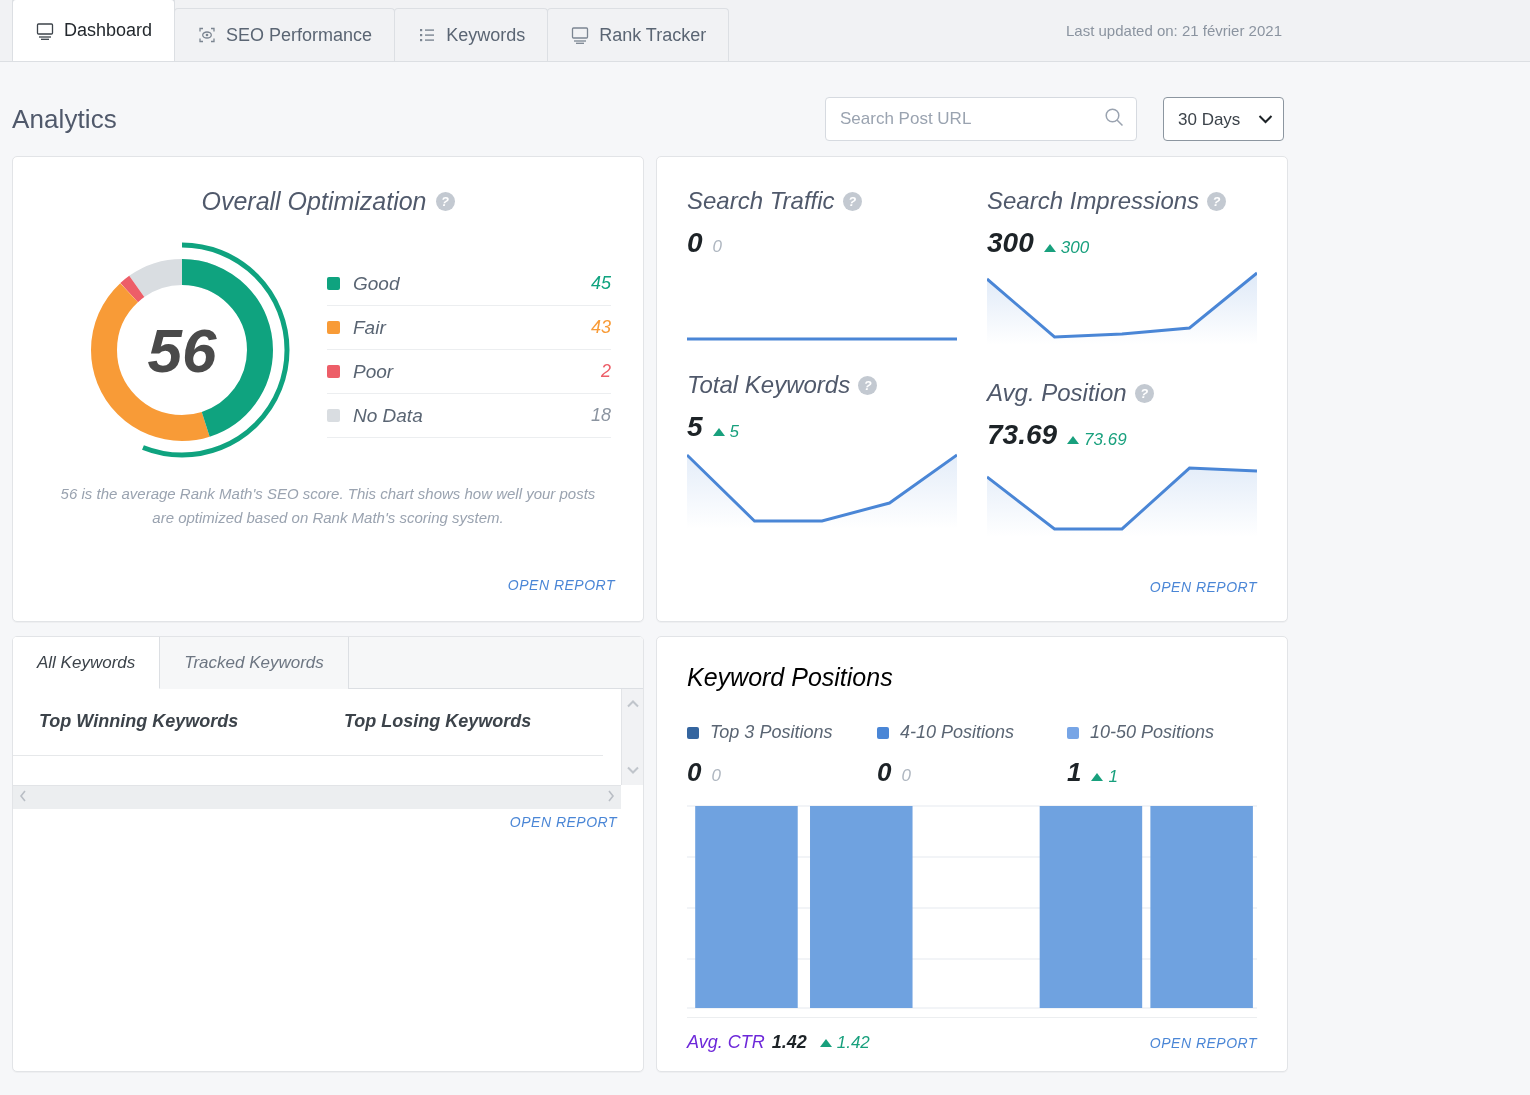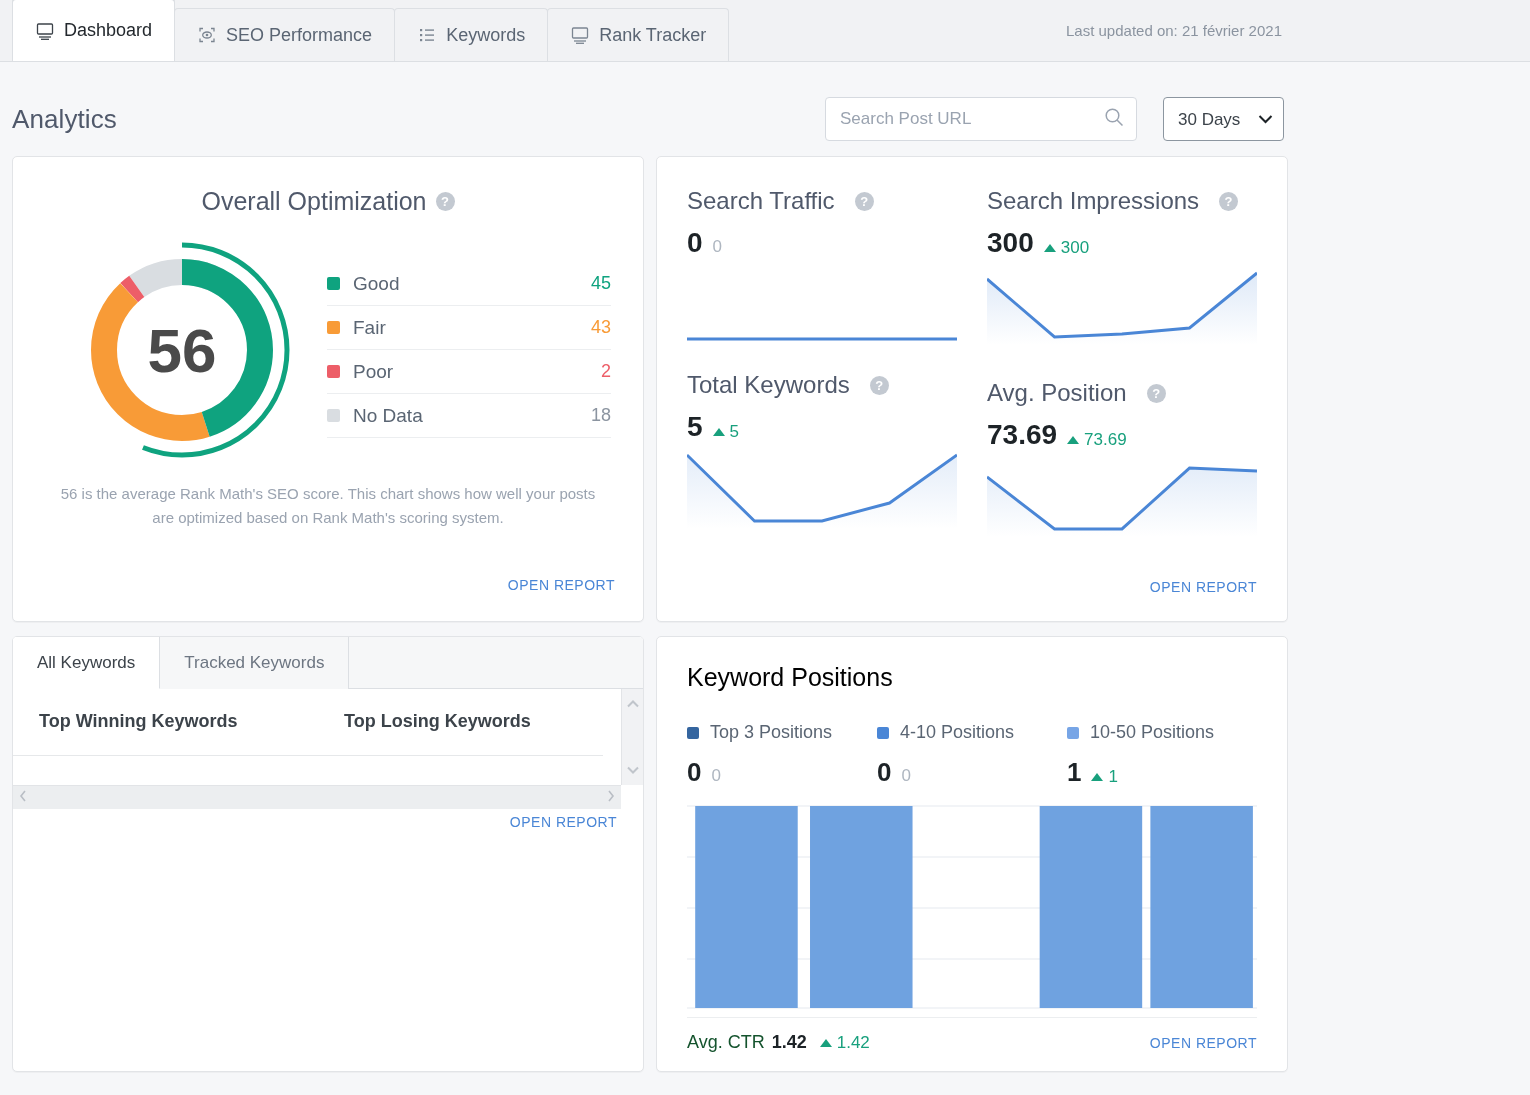--- a/index.html
+++ b/index.html
@@ -120,20 +120,21 @@
     pointer-events: none;
   }
 
   
   .grid {
     padding: 8px 246px 0 12px;
     display: grid;
     grid-template-columns: 632px 632px;
     column-gap: 12px;
     row-gap: 14px;
+    font-style: italic;
   }
   .card {
     background: #fff;
     border: 1px solid #e2e4e7;
     border-radius: 5px;
     box-shadow: 0 1px 1px rgba(0,0,0,.035);
     position: relative;
   }
 
   
@@ -188,21 +189,21 @@
   
   .stats-card { height: 466px; padding: 28px 30px 0; }
   .stats-grid {
     display: grid;
     grid-template-columns: 1fr 1fr;
     column-gap: 30px;
   }
   .stat { padding-top: 2px; }
   .stat-label {
     font-size: 24px; color: #50596b; font-weight: 400;
-    display: flex; align-items: center; gap: 20px;
+    display: flex; align-items: center; gap: 8px;
   }
   .stat-nums { display: flex; align-items: baseline; gap: 10px; margin-top: 12px; }
   .stat-value { font-size: 28px; font-weight: bold; color: #1d2327; }
   .stat-delta { font-size: 17px; color: #aeb6c0; display: flex; align-items: center; gap: 5px; }
   .stat-delta.up { color: #18a07d; }
   .caret { width: 0; height: 0; border-left: 6px solid transparent; border-right: 6px solid transparent; border-bottom: 8px solid #18a07d; display: inline-block; }
   .spark { margin-top: 8px; height: 78px; }
   .spark svg { display: block; width: 100%; height: 78px; }
   .stats-report { position: absolute; right: 30px; bottom: 26px; }
 
@@ -262,21 +263,21 @@
   .kp-delta { font-size: 17px; color: #aeb6c0; display: flex; align-items: center; gap: 5px; }
   .kp-delta.up { color: #18a07d; }
   .kp-chart { margin-top: 16px; height: 206px; position: relative; }
   .kp-chart svg { display: block; width: 100%; height: 206px; }
   .kp-footer {
     position: absolute; left: 30px; right: 30px; bottom: 18px;
     display: flex; align-items: center;
     border-top: 1px solid #eceef0;
     padding-top: 14px;
   }
-  .ctr-label { font-size: 18px; color: #14532d; }
+  .ctr-label { font-size: 18px; color: #6d28d9; }
   .ctr-val { font-size: 18px; font-weight: bold; color: #1d2327; margin-left: 7px; }
   .ctr-delta { font-size: 17px; color: #18a07d; display: flex; align-items: center; gap: 5px; margin-left: 13px; }
   .kp-report { margin-left: auto; }
 </style>
 </head>
 <body>
 
 <div class="tabbar">
 
   <div class="tab active">

